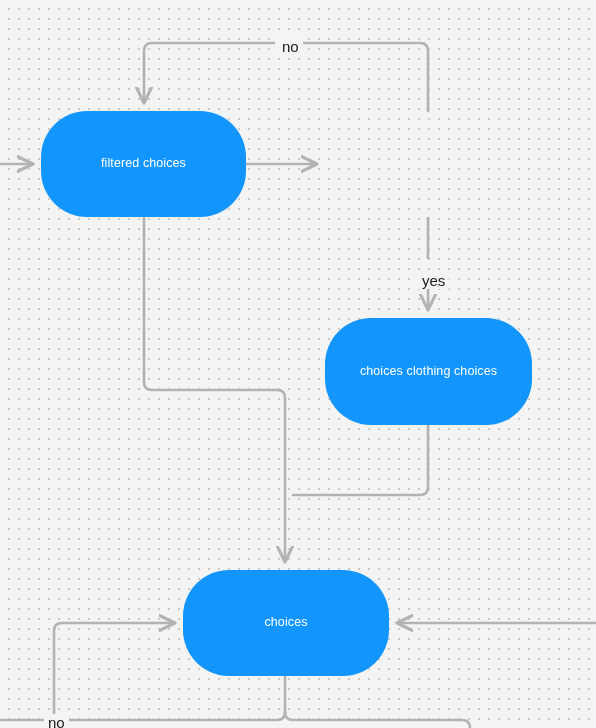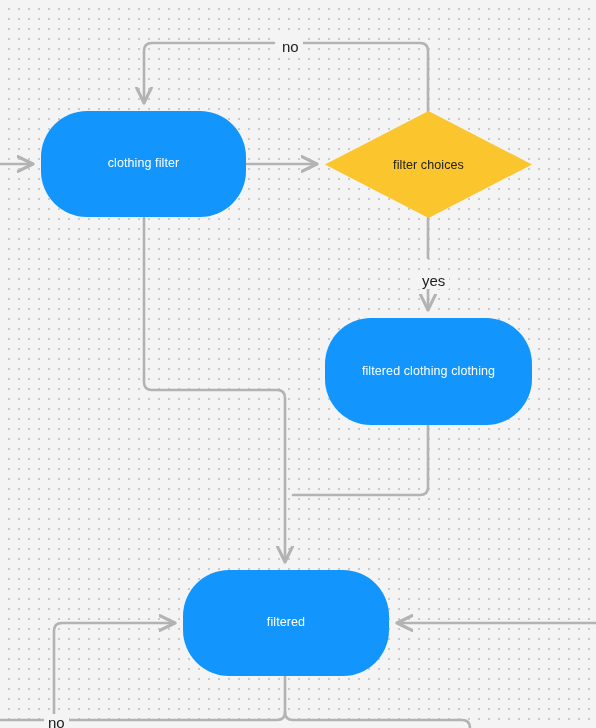--- a/index.html
+++ b/index.html
@@ -111,36 +111,30 @@
 
       <path d="M 600 623 L 397 623" marker-end="url(#arrow-r)"></path>
 
       <path d="M 285 676 L 285 712"></path>
       <path d="M 285 712 Q 285 720 277 720 L -4 720"></path>
       <path d="M 285 712 Q 285 720 293 720 L 462 720 Q 470 720 470 728"></path>
     </g>
   </svg>
 
   <div class="node node-rounded" style="left:41px; top:111px; width:205px; height:106px;">
-    <span class="node-label">clothing filter</span>
+    <span class="node-label">filtered choices</span>
   </div>
 
-  <div class="diamond-wrap" style="left:325px; top:111px; width:207px; height:107px;">
-    <svg width="207" height="107" viewBox="0 0 207 107" xmlns="http://www.w3.org/2000/svg">
-      <polygon points="103.5,0 207,53.5 103.5,107 0,53.5" fill="#fbc52d"></polygon>
-    </svg>
-    <span class="diamond-label">filter choices</span>
-  </div>
 
   <div class="node node-rounded" style="left:325px; top:318px; width:207px; height:107px;">
-    <span class="node-label">filtered clothing clothing</span>
+    <span class="node-label">choices clothing choices</span>
   </div>
 
   <div class="node node-rounded" style="left:183px; top:570px; width:206px; height:106px;">
-    <span class="node-label">filtered</span>
+    <span class="node-label">choices</span>
   </div>
 
   <div class="edge-label" style="left:278px; top:38px;">no</div>
 
   <div class="edge-label" style="left:418px; top:262px;margin-top:10px;">yes</div>
 
   <div class="edge-label" style="left:44px; top:714px;">no</div>
 
 </div>
 

